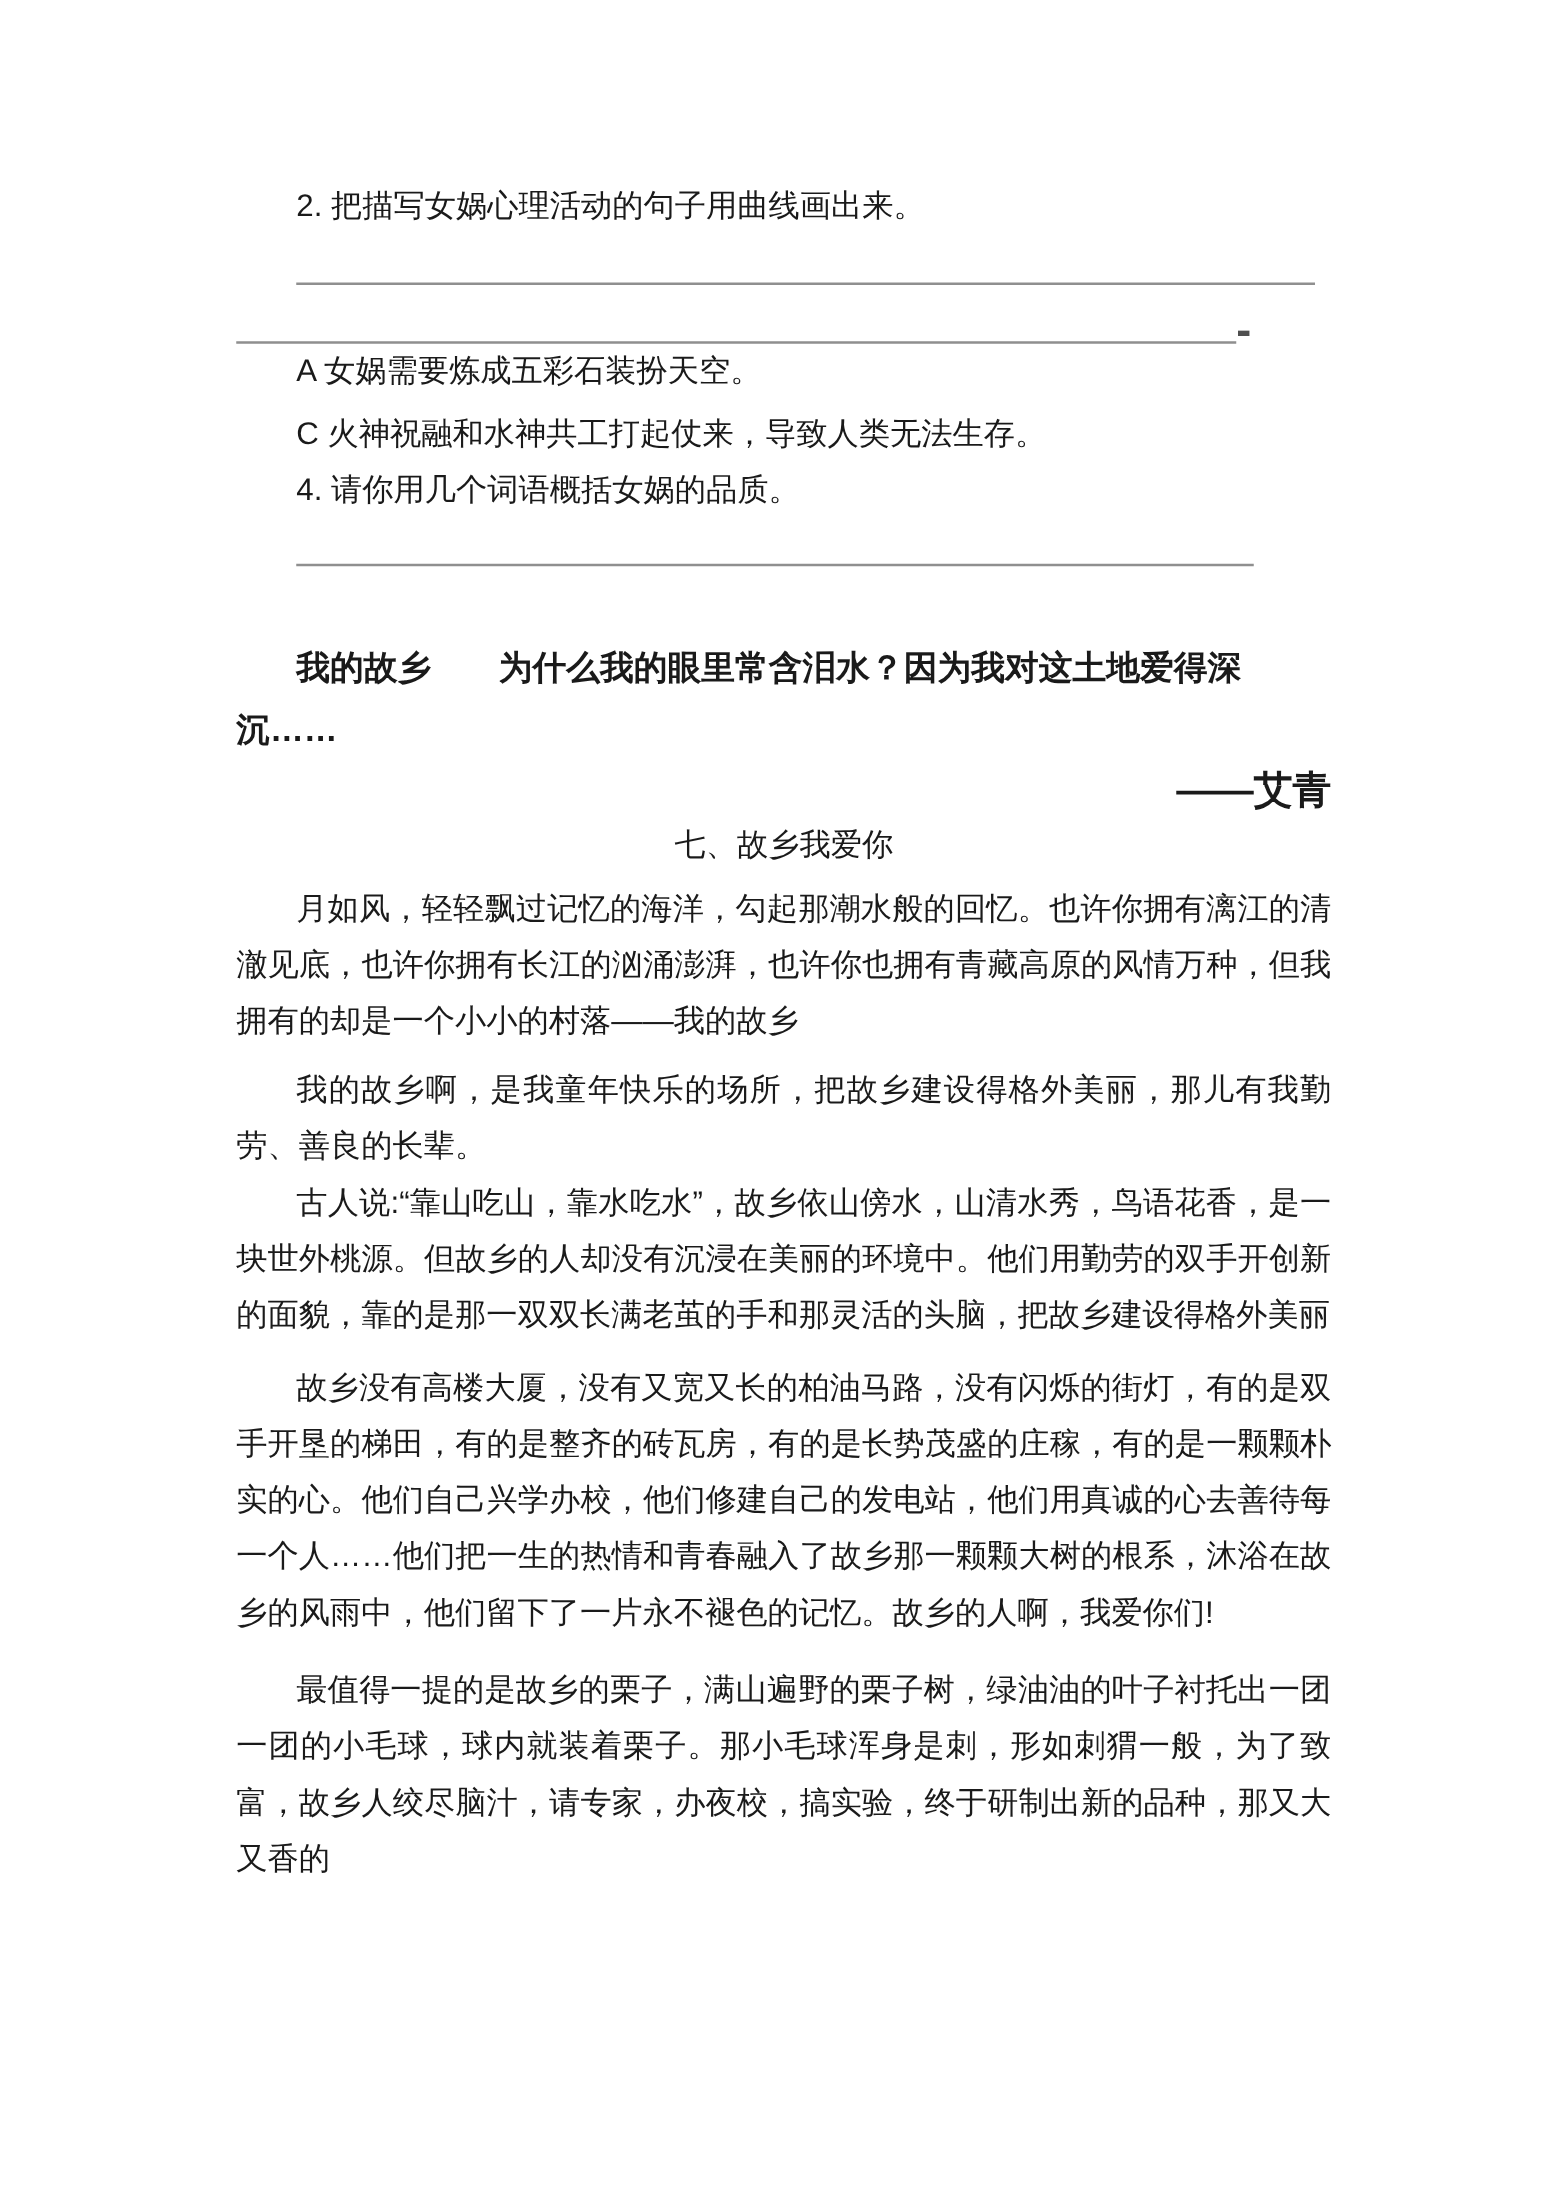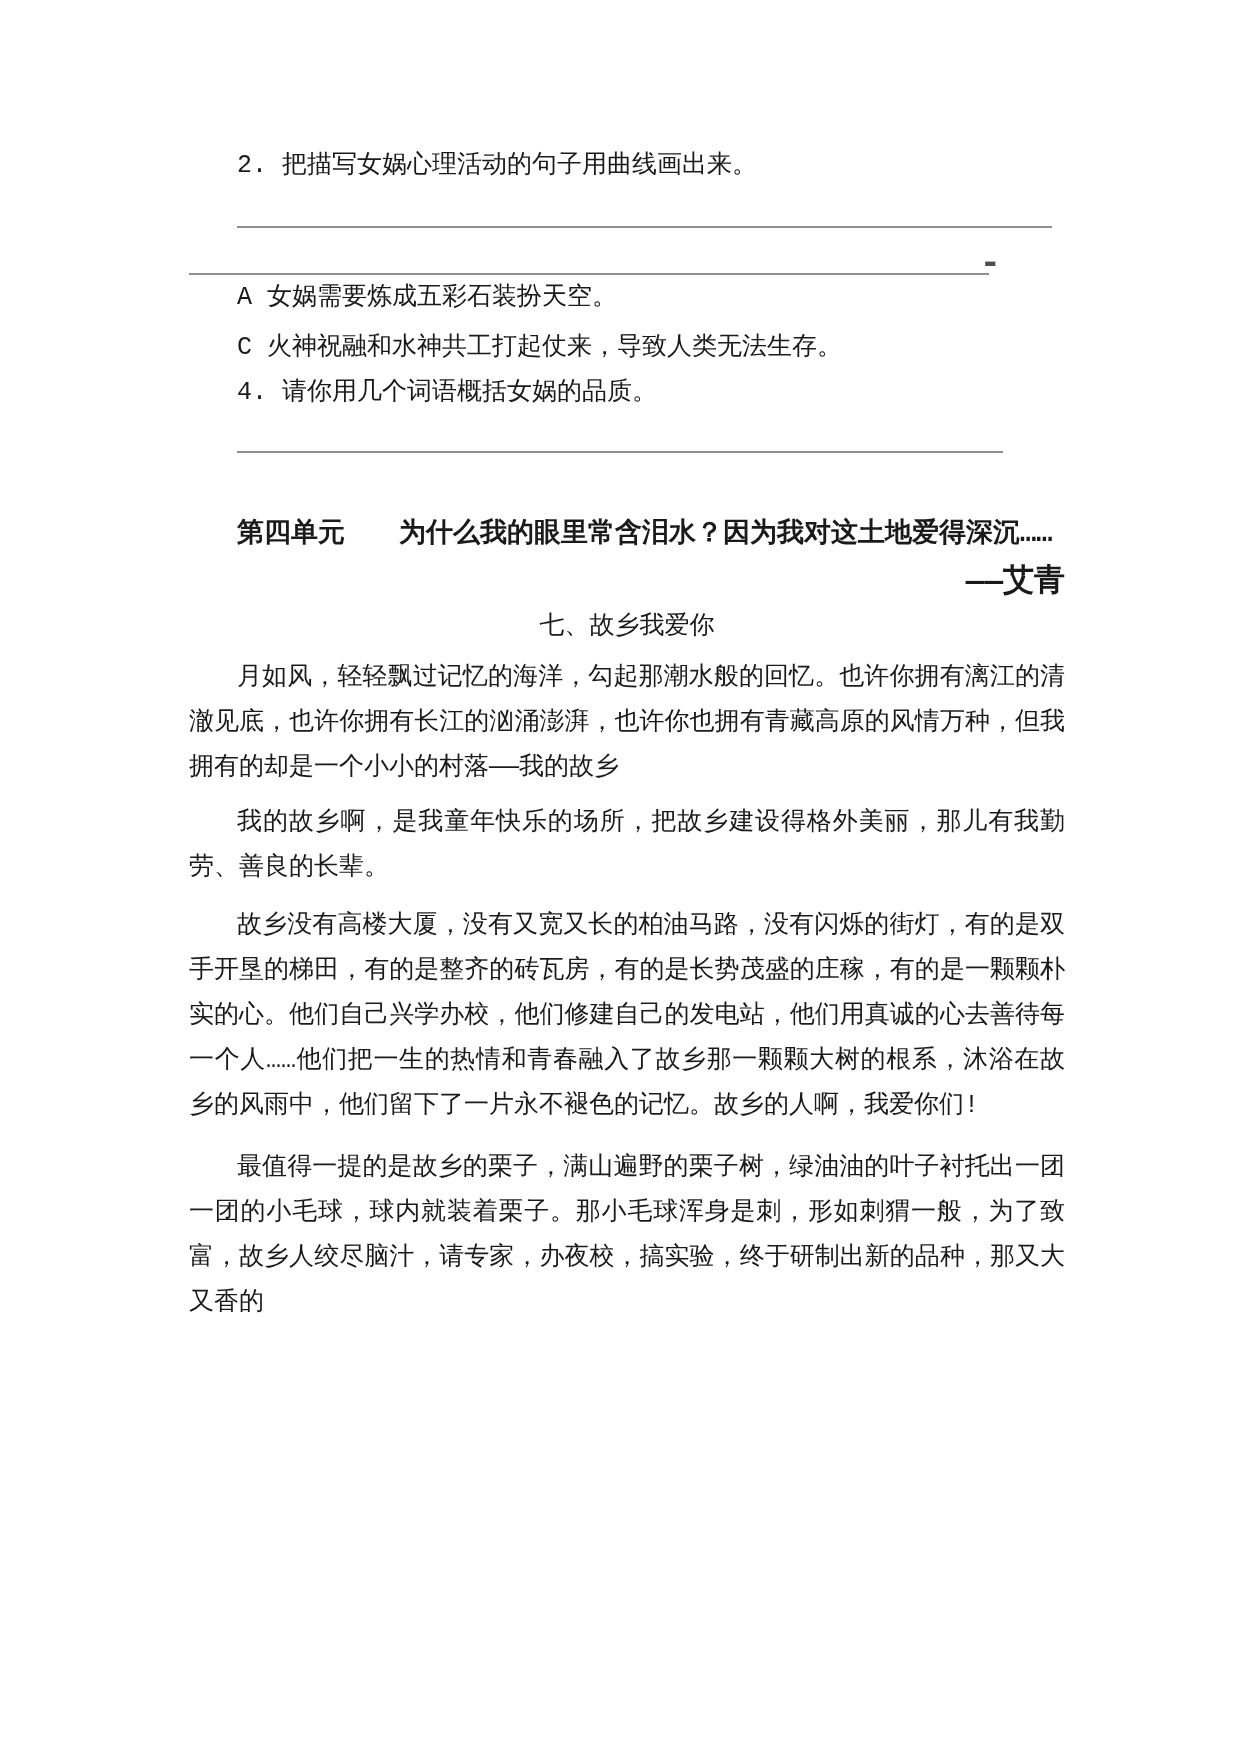--- a/index.html
+++ b/index.html
@@ -3,21 +3,21 @@
 <meta charset="utf-8">
 <style>
   html, body { margin: 0; padding: 0; background: #e8e8e8; }
   .page {
     position: relative;
     width: 1241px;
     height: 1754px;
     margin: 0 auto;
     background: #ffffff;
     overflow: hidden;
-    font-family: Liberation Mono, monospace;
+    font-family: Liberation Sans, sans-serif;
     color: #1a1a1a;
   }
   .content {
     position: absolute;
     left: 189px;
     top: 143px;
     width: 876px;
     font-size: 25px;
     line-height: 45px;
     text-align: justify;
@@ -83,24 +83,25 @@
     <div class="blank-line blank-2">
       <span class="stray-dash">-</span>
     </div>
 
     <p class="indent">A 女娲需要炼成五彩石装扮天空。</p>
     <p class="indent qc">C 火神祝融和水神共工打起仗来，导致人类无法生存。</p>
     <p class="indent">4. 请你用几个词语概括女娲的品质。</p>
 
     <div class="blank-line blank-3"></div>
 
-    <p class="unit-head">第四单元　　为什么我的眼里常含泪水？因为我对这土地爱得深沉……</p>
+    <p class="unit-head">我的故乡　　为什么我的眼里常含泪水？因为我对这土地爱得深沉……</p>
     <p class="author">——艾青</p>
 
     <p class="essay-title">七、故乡我爱你</p>
 
     <p class="indent p1">月如风，轻轻飘过记忆的海洋，勾起那潮水般的回忆。也许你拥有漓江的清澈见底，也许你拥有长江的汹涌澎湃，也许你也拥有青藏高原的风情万种，但我拥有的却是一个小小的村落——我的故乡</p>
     <p class="indent p2">我的故乡啊，是我童年快乐的场所，把故乡建设得格外美丽，那儿有我勤劳、善良的长辈。</p>
+    <p class="indent">古人说:“靠山吃山，靠水吃水”，故乡依山傍水，山清水秀，鸟语花香，是一块世外桃源。但故乡的人却没有沉浸在美丽的环境中。他们用勤劳的双手开创新的面貌，靠的是那一双双长满老茧的手和那灵活的头脑，把故乡建设得格外美丽</p>
     <p class="indent p4">故乡没有高楼大厦，没有又宽又长的柏油马路，没有闪烁的街灯，有的是双手开垦的梯田，有的是整齐的砖瓦房，有的是长势茂盛的庄稼，有的是一颗颗朴实的心。他们自己兴学办校，他们修建自己的发电站，他们用真诚的心去善待每一个人……他们把一生的热情和青春融入了故乡那一颗颗大树的根系，沐浴在故乡的风雨中，他们留下了一片永不褪色的记忆。故乡的人啊，我爱你们!</p>
     <p class="indent p5">最值得一提的是故乡的栗子，满山遍野的栗子树，绿油油的叶子衬托出一团一团的小毛球，球内就装着栗子。那小毛球浑身是刺，形如刺猬一般，为了致富，故乡人绞尽脑汁，请专家，办夜校，搞实验，终于研制出新的品种，那又大又香的</p>
 
   </div>
 </div>
 
 </body></html>

